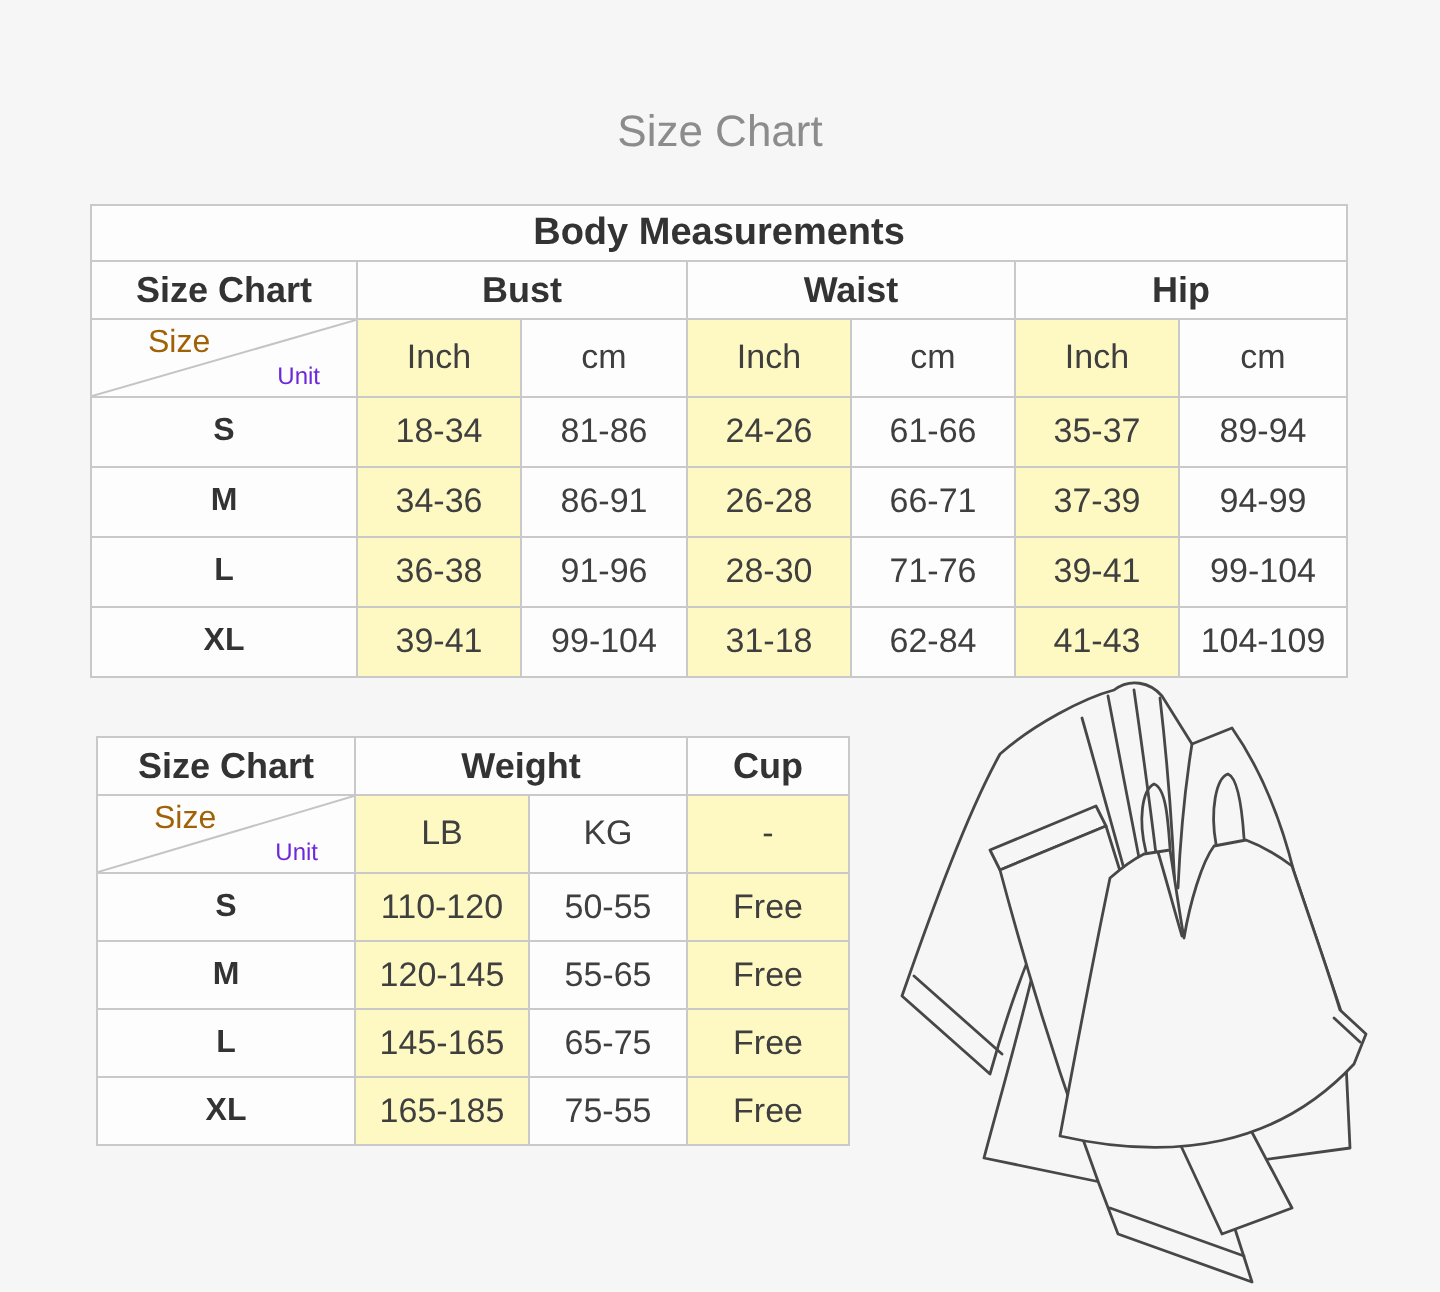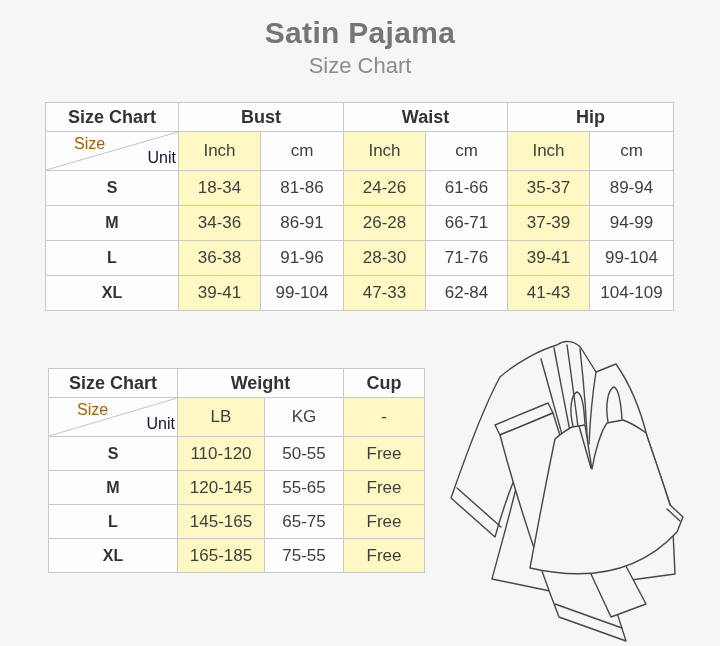--- a/index.html
+++ b/index.html
@@ -21,46 +21,48 @@
   .unit-row td{height:38px;font-size:17px;}
   #table1 .data-row td{height:34px;}
   #table2 .data-row td{height:33px;}
   .size-cell{font-weight:700;font-size:16px;color:#333;}
   .g{background:#fef9c3;}
 
   .diag{position:relative;}
   .diag svg{position:absolute;left:0;top:0;width:100%;height:100%;display:block;}
   .diag line{stroke:#c4c4c4;stroke-width:1;vector-effect:non-scaling-stroke;}
   .diag .tl{position:absolute;left:28px;top:3px;font-size:16px;color:#a16207;}
-  .diag .br{position:absolute;right:2px;bottom:3px;font-size:16px;color:#0f172a;}
+  .diag .br{position:absolute;right:18px;bottom:3px;font-size:12px;color:#6d28d9;}
 
   #pajama{position:absolute;left:438px;top:332px;width:282px;height:312px;}
   #pajama path,#pajama line{fill:none;stroke:#474747;stroke-width:1.4;
         stroke-linejoin:round;stroke-linecap:round;}
   #pajama .solid{fill:#f6f6f6;}
 </style>
 </head>
 <body>
 
 <div class="page">
 
-  <div class="title">Satin Pajama</div>
   <div class="subtitle">Size Chart</div>
 
   <table id="table1">
     <colgroup>
       <col style="width:133px">
         <col style="width:82px">
         <col style="width:83px">
       <col style="width:82px">
         <col style="width:82px">
         <col style="width:82px">
         <col style="width:84px">
     </colgroup>
     <tbody>
+        <tr>
+      <td colspan="7" class="tbl-title-cell">Body Measurements</td>
+    </tr>
     <tr class="group-row">
       <td>Size Chart</td>
       <td colspan="2">Bust</td>
       <td colspan="2">Waist</td>
       <td colspan="2">Hip</td>
     </tr>
     <tr class="unit-row">
       <td class="diag">
         <svg viewBox="0 0 100 100" preserveAspectRatio="none">
               <line x1="0" y1="100" x2="100" y2="0"></line>
@@ -99,21 +101,21 @@
       <td>91-96</td>
       <td class="g">28-30</td>
       <td>71-76</td>
       <td class="g">39-41</td>
       <td>99-104</td>
     </tr>
     <tr class="data-row">
       <td class="size-cell">XL</td>
       <td class="g">39-41</td>
       <td>99-104</td>
-      <td class="g">47-33</td>
+      <td class="g">31-18</td>
       <td>62-84</td>
       <td class="g">41-43</td>
       <td>104-109</td>
     </tr>
   </tbody>
     </table>
 
   <table id="table2">
     <colgroup>
       <col style="width:129px">

